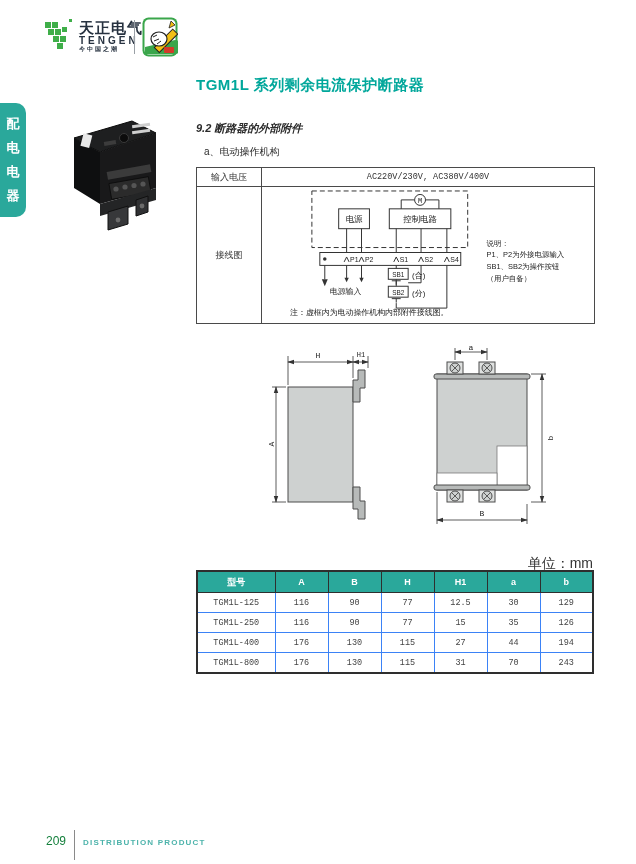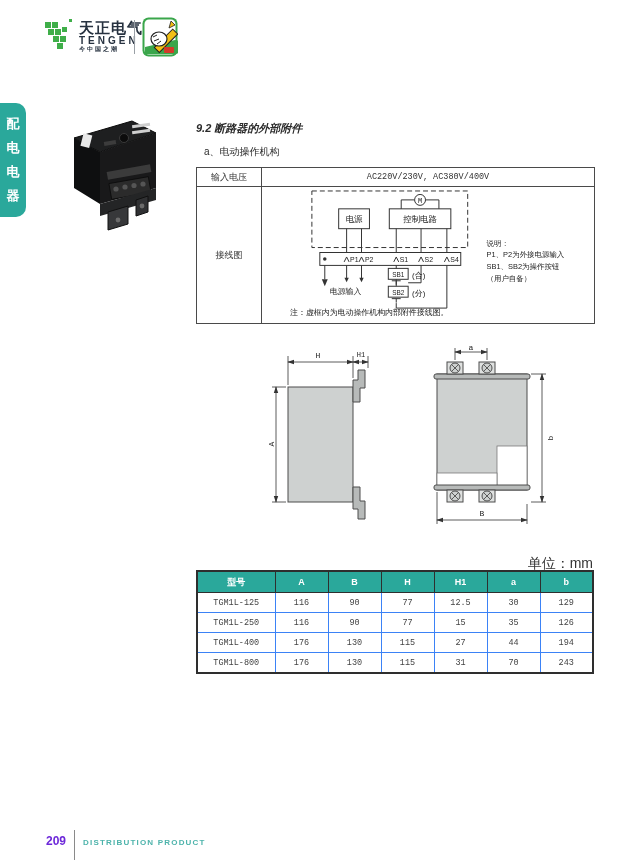--- a/index.html
+++ b/index.html
@@ -31,21 +31,21 @@
 
   
   .dims{border-collapse:collapse;table-layout:fixed;width:397px;border:2px solid #2e2e2e;}
   .dims th{background:#2aa89b;color:#fff;font-size:9px;font-weight:bold;height:18px;border:1px solid #2e2e2e;}
   .dims td{height:17px;text-align:center;font-size:8.5px;color:#444;border:1px solid #3b82f6;
            font-family:"Liberation Mono","DejaVu Sans Mono",monospace;}
 
   .unit{font-size:14px;color:#333;}
 
   
-  .pg-num{font-size:12px;font-weight:bold;color:#6d28d9;}
+  .pg-num{font-size:12px;font-weight:normal;color:#15803d;}
   .ft-divider{width:1px;height:30px;background:#8a8a8a;}
   .ft-label{font-size:8px;letter-spacing:1.2px;color:#4db3ab;font-weight:bold;}
 
   svg text{font-family:"Liberation Sans",sans-serif;fill:#222;}
   svg .mono-t{font-family:"Liberation Mono","DejaVu Sans Mono",monospace;}
 </style>
 </head>
 <body>
 
 <div id="page">
@@ -112,20 +112,21 @@
           <circle cx="91" cy="76" r="2.6"></circle>
       </g>
       <polygon points="48,96 104,80 104,92 48,108" fill="#242526"></polygon>
       <polygon points="56,104 76,98 76,116 56,122" fill="#37383a" stroke="#101010" stroke-width="1"></polygon>
       <polygon points="84,92 96,88 96,104 84,108" fill="#303133" stroke="#101010" stroke-width="1"></polygon>
       <circle cx="66" cy="112" r="2.4" fill="#6b6b6b"></circle>
       <circle cx="90" cy="98" r="2.4" fill="#6b6b6b"></circle>
     </svg>
   </div>
 
+  <div class="abs page-title" style="left:196px;top:76px;">TGM1L 系列剩余电流保护断路器</div>
   <div class="abs sec-h" style="left:196px;top:121px;">9.2 断路器的外部附件</div>
   <div class="abs sub-h" style="left:204px;top:145px;">a、电动操作机构</div>
 
   <table class="spec abs" style="left:196px;top:167px;">
     <tbody>
         <tr style="height:19px;">
       <td class="lbl">输入电压</td>
       <td class="val mono">AC220V/230V, AC380V/400V</td>
     </tr>
     <tr style="height:133px;">

